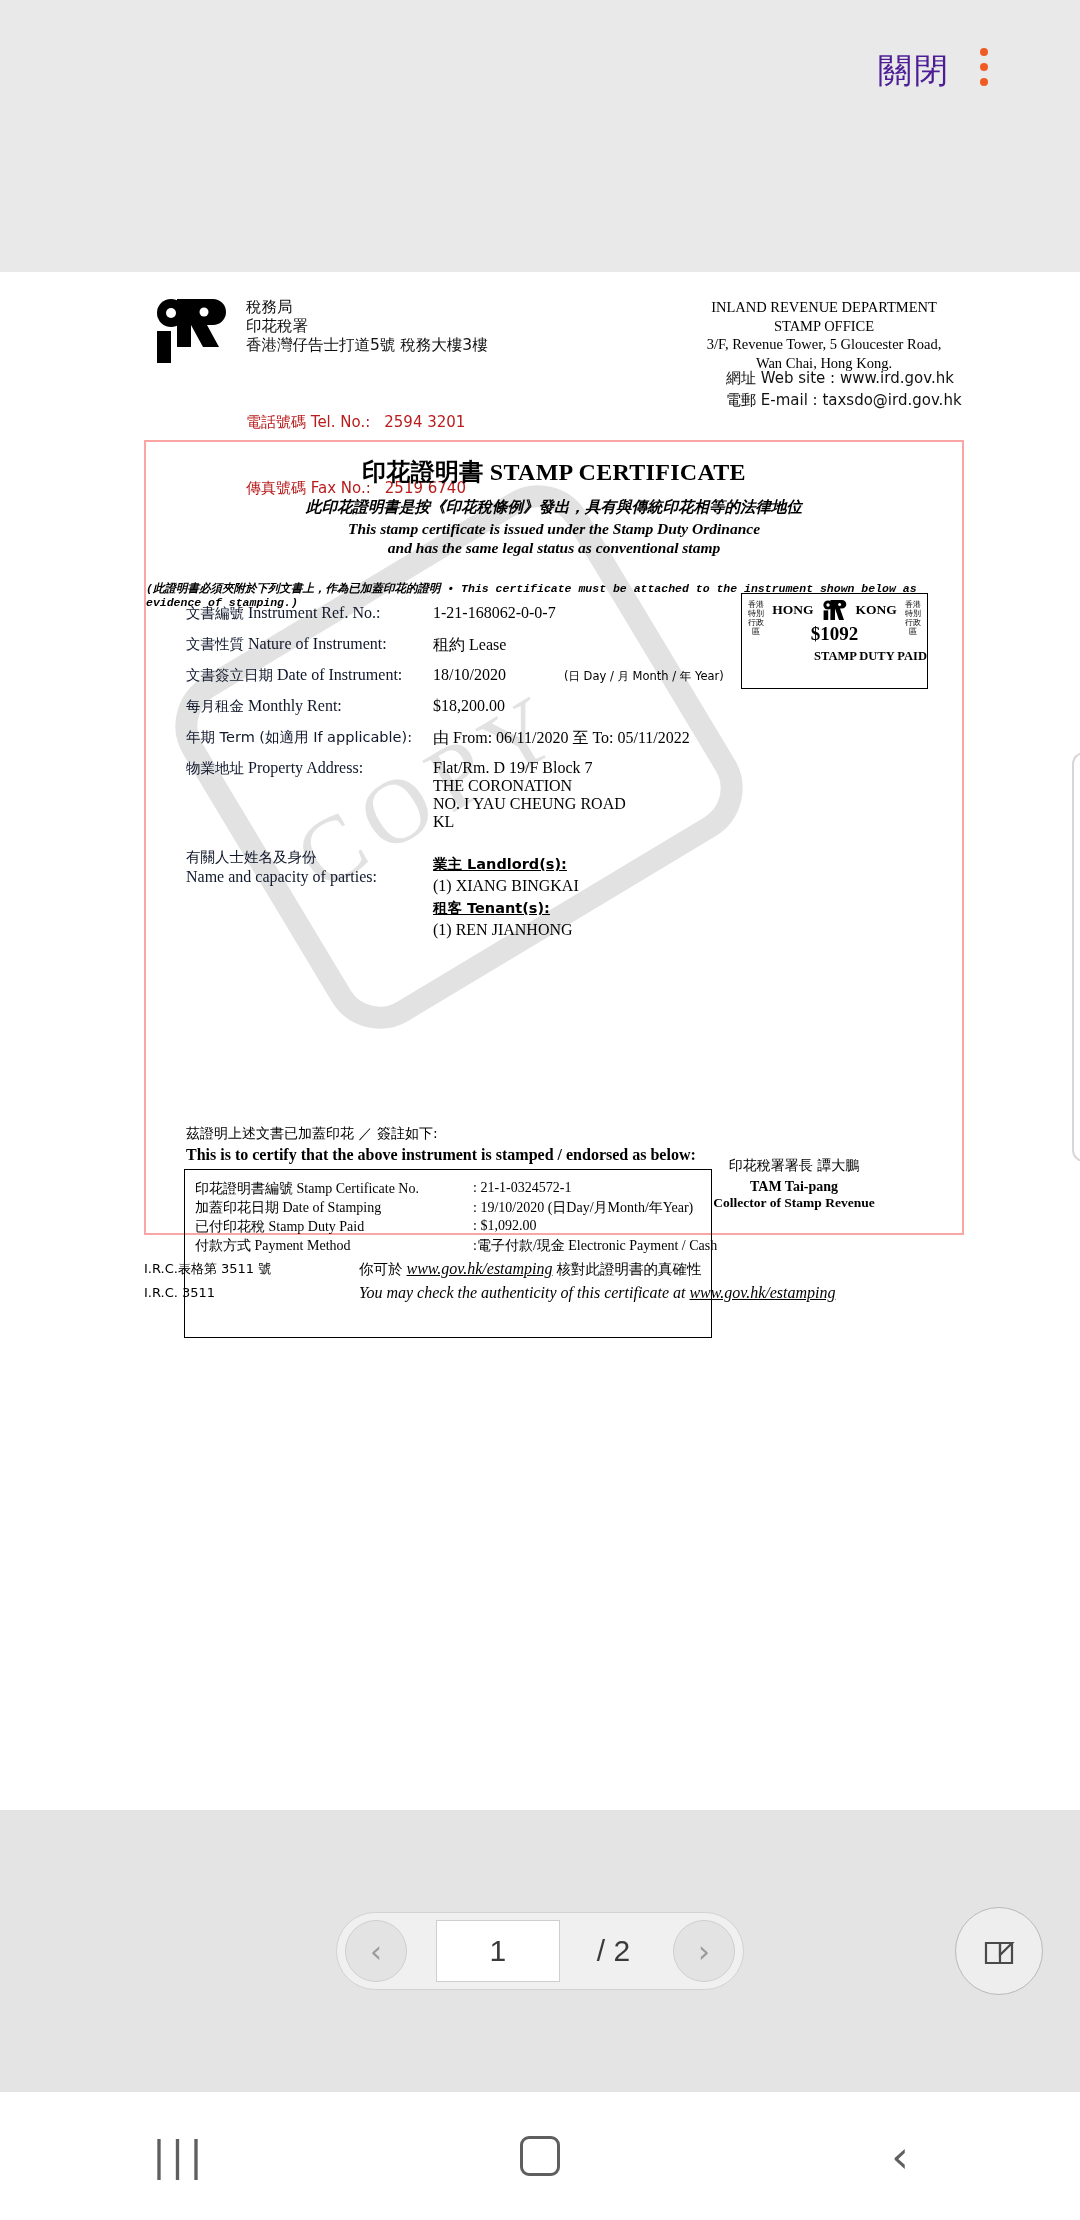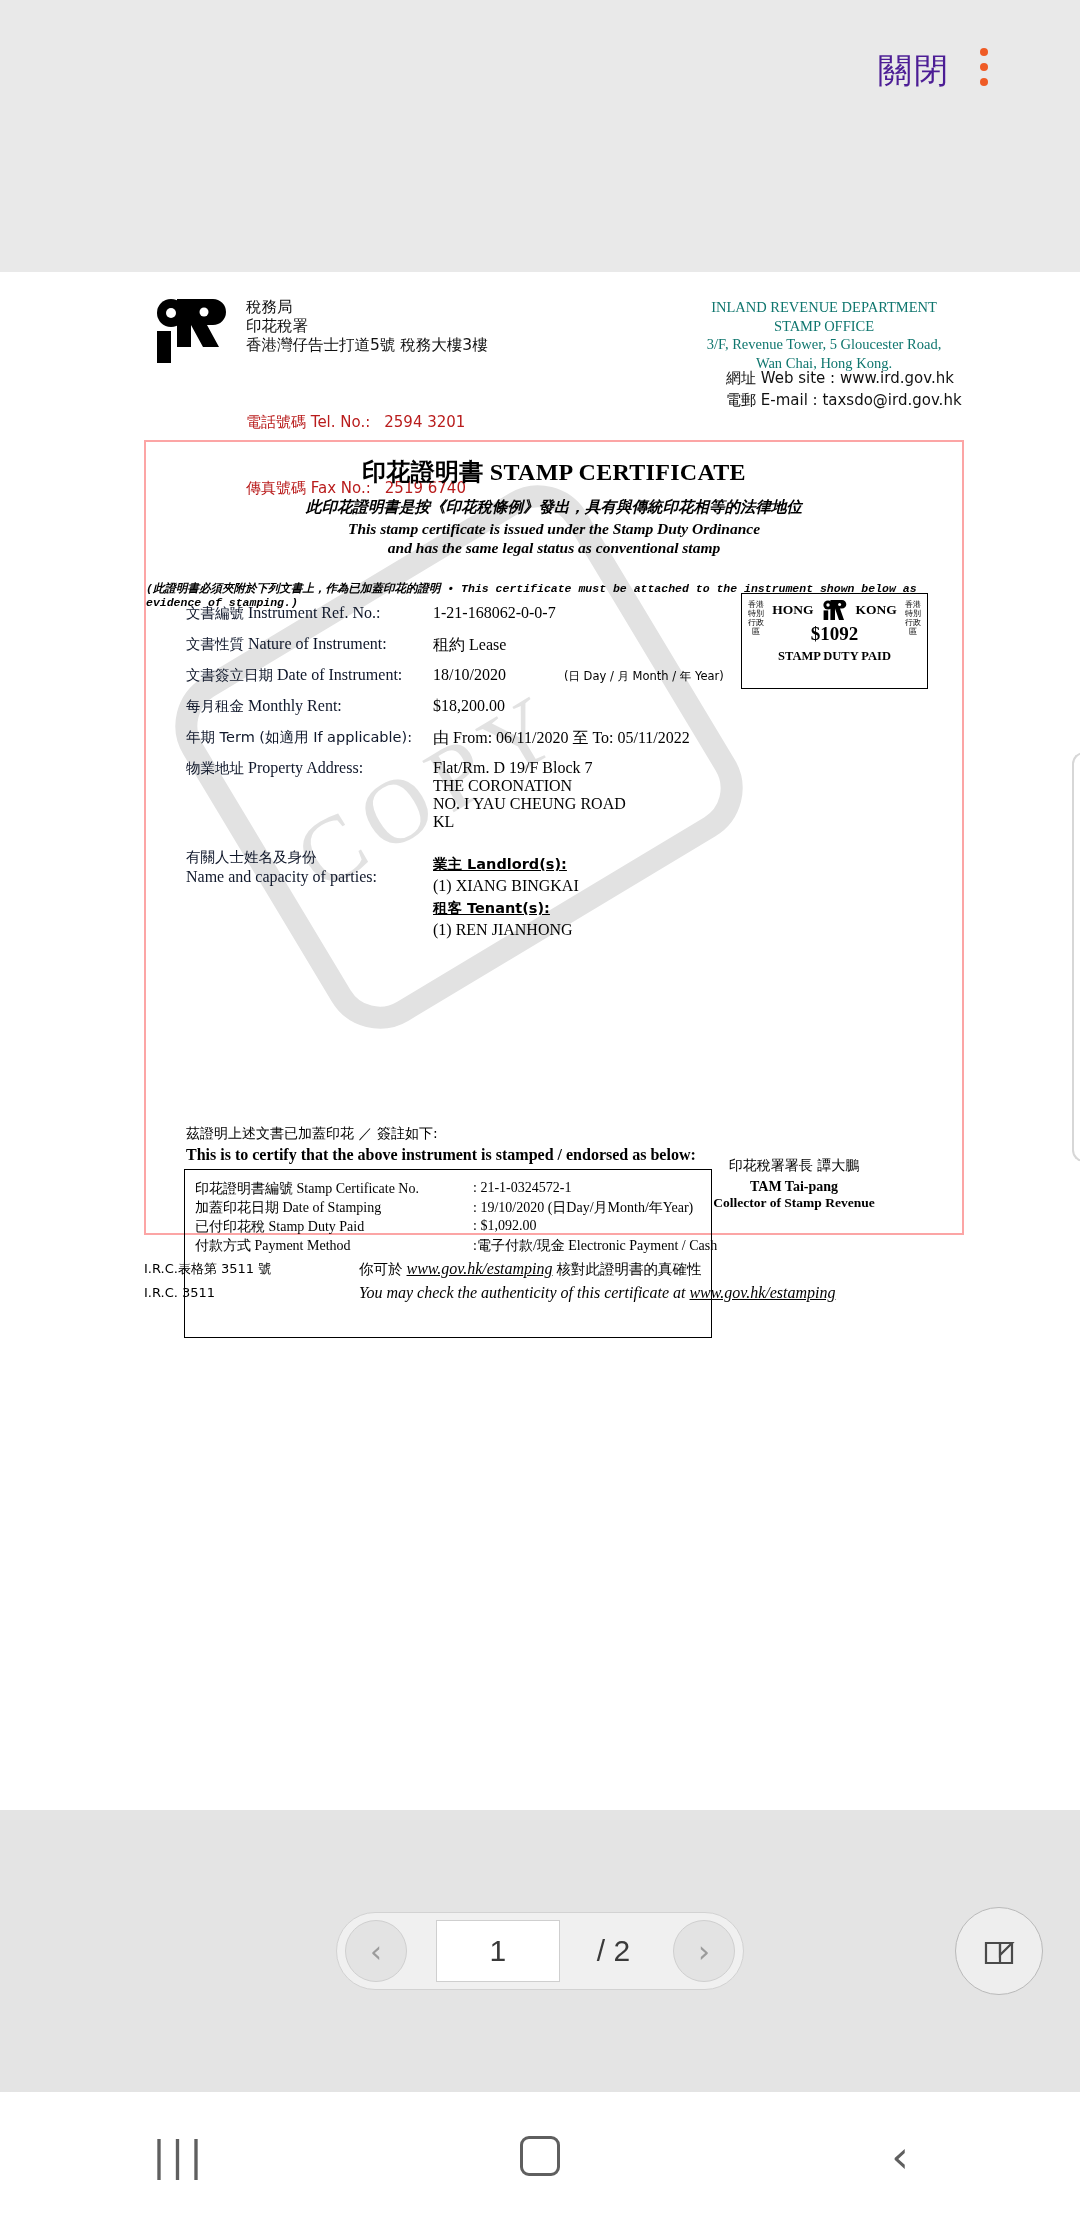--- a/index.html
+++ b/index.html
@@ -60,21 +60,21 @@
     position: absolute; left: 232px; top: 95px;
     font-family: "DejaVu Sans", sans-serif;
     font-size: 15px; line-height: 22px; color: #b91c1c;
     white-space: pre;
   }
   .lh-left2 .num { display: inline-block; padding-left: 14px; }
   .lh-right {
     position: absolute; left: 640px; top: 26px; width: 340px;
     text-align: center;
     font-family: "Liberation Serif", serif;
-    font-size: 14.5px; line-height: 18.5px; color: #0f766e;
+    font-size: 14.5px; line-height: 18.5px; color: #000000;
   }
   .lh-right2 {
     position: absolute; left: 712px; top: 95px;
     font-family: "DejaVu Sans", sans-serif;
     font-size: 15px; line-height: 22px; color: #111;
   }
 
   
   .cert {
     position: absolute; left: 130px; top: 168px;
@@ -136,21 +136,21 @@
     display: flex; align-items: center; justify-content: center;
     gap: 8px; margin-top: 6px;
     font-family: "Liberation Serif", serif; font-size: 13.5px; font-weight: bold;
   }
   .stamp-logo svg { display: block; }
   .stamp-amount {
     text-align: center; font-family: "Liberation Serif", serif;
     font-size: 19px; font-weight: bold; margin-top: 3px;
   }
   .stamp-paid {
-    text-align: center; font-family: "Liberation Serif", serif;
+    text-align: right; font-family: "Liberation Serif", serif;
     font-size: 12.5px; font-weight: bold; margin-top: 4px;
   }
   .stamp-side {
     position: absolute; top: 6px; width: 16px; height: 84px;
     font-family: "DejaVu Sans", sans-serif; font-size: 8px; line-height: 9px;
     text-align: center;
   }
   .stamp-side.l { left: 6px; } .stamp-side.r { right: 6px; }
 
   

